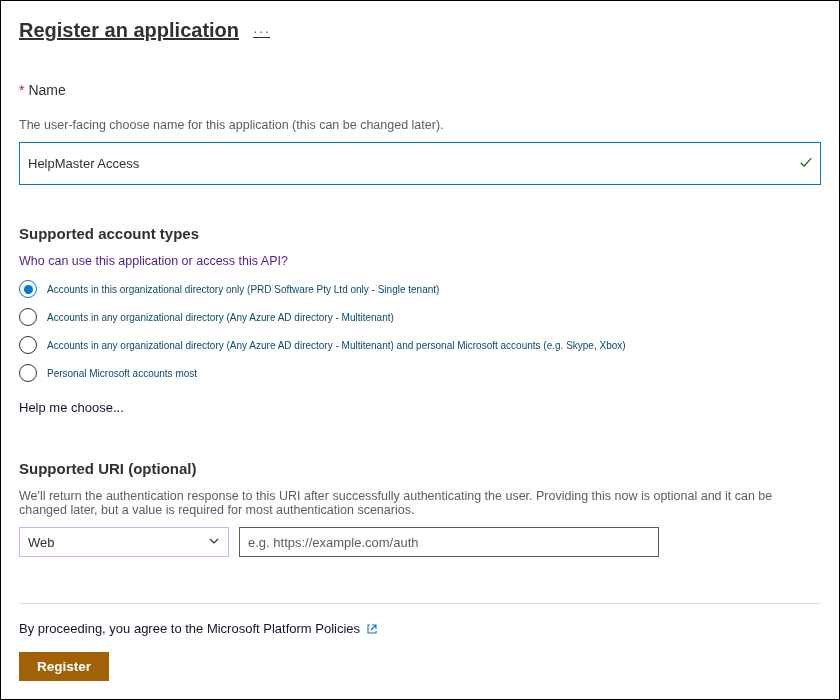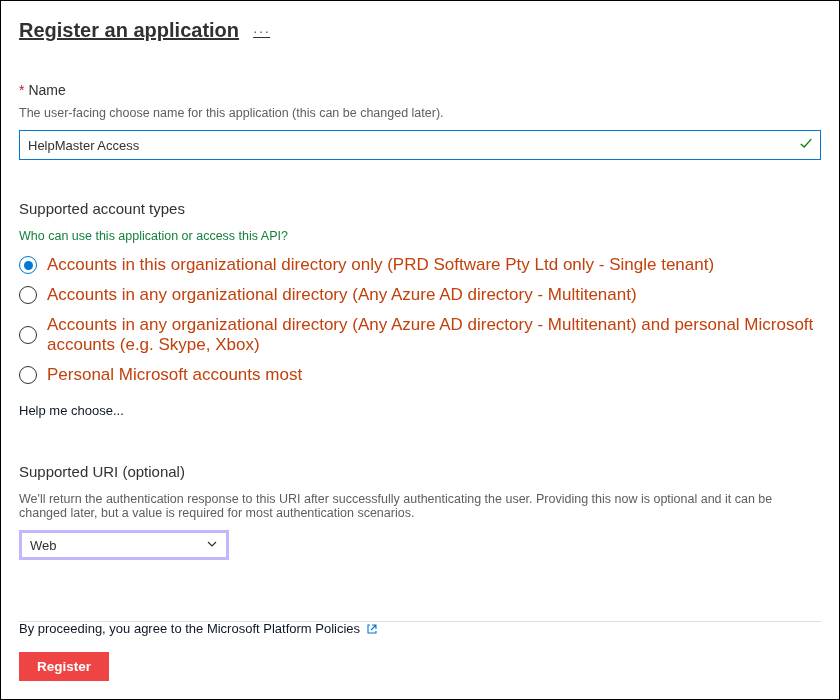--- a/index.html
+++ b/index.html
@@ -28,57 +28,57 @@
     }
     .more-icon {
       color: #605e5c;
       font-size: 14px;
       letter-spacing: 1px;
       cursor: pointer;
     }
     .section-label {
       font-size: 14px;
       color: #323130;
-      margin-bottom: 8px;
+      margin-bottom: 20px;
     }
     .req-star { color: #a4262c; margin-right: 4px; }
     .help-text {
       font-size: 12.5px;
       color: #605e5c;
       margin-bottom: 10px;
     }
     .input-wrap {
       position: relative;
       margin-bottom: 40px;
     }
     .text-input {
       width: 100%;
-      height: 30px;
+      height: 43px;
       border: 1.5px solid #0078d4;
       padding: 4px 30px 4px 8px;
       font-size: 13px;
       color: #323130;
       outline: none;
     }
     .check-icon {
       position: absolute;
       right: 8px;
       top: 50%;
       transform: translateY(-50%);
       color: #107c10;
     }
     .section-heading {
       font-size: 15px;
-      font-weight: 400;
+      font-weight: 700;
       color: #323130;
       margin-bottom: 12px;
     }
     .sub-help {
       font-size: 12.5px;
-      color: #15803d;
+      color: #4c1d95;
       margin-bottom: 12px;
     }
     .radio-group { margin-bottom: 18px; }
     .radio-row {
       display: flex;
       align-items: center;
       gap: 10px;
       margin-bottom: 10px;
       cursor: pointer;
     }
@@ -90,40 +90,40 @@
       align-items: center;
       justify-content: center;
       flex-shrink: 0;
     }
     .radio-outer.selected { border-color: #0078d4; }
     .radio-inner {
       width: 9px; height: 9px;
       border-radius: 50%;
       background: #0078d4;
     }
-    .radio-label { font-size: 17px; color: #c2410c; }
+    .radio-label { font-size: 10px; color: #0c4a6e; }
     .link {
       color: #0f172a;
       font-size: 13px;
       cursor: pointer;
       text-decoration: none;
       display: inline-flex;
       align-items: center;
       gap: 6px;
     }
     .redirect-section { margin-top: 45px; }
     .redirect-row {
       display: flex;
       gap: 10px;
       margin-top: 6px;
     }
     .select-box {
       width: 210px;
       height: 30px;
-      border: 3px solid #c4b5fd;
+      border: 1px solid #c4b5fd;
       padding: 4px 8px;
       font-size: 13px;
       display: flex;
       align-items: center;
       justify-content: space-between;
       cursor: pointer;
       background: #fff;
     }
     .chevron { font-size: 12px; color: #323130; }
     .uri-input {
@@ -133,32 +133,32 @@
       padding: 4px 8px;
       font-size: 13px;
       outline: none;
     }
     .uri-input::placeholder { color: #605e5c; }
     .footer {
       position: absolute;
       left: 18px;
       right: 18px;
       bottom: 18px;
-      padding-top: 0;
+      padding-top: 18px;
     }
     .footer-divider {
       border: none;
       border-top: 1px solid #e1dfdd;
       position: absolute;
       left: 0; right: 0; top: 0;
     }
     .policy-link { margin-bottom: 16px; display: inline-flex; }
     .ext-icon { width: 12px; height: 12px; }
     .register-btn {
-      background: #ef4444;
+      background: #a16207;
       color: #fff;
       border: none;
       padding: 7px 18px;
       font-size: 13.5px;
       font-weight: 600;
       cursor: pointer;
     }
   </style>
 </head>
 <body>
@@ -214,20 +214,21 @@
   <div class="help-text">We'll return the authentication response to this URI after successfully authenticating the user. Providing this now is optional and it can be changed later, but a value is required for most authentication scenarios.</div>
   <div class="redirect-row">
     <div class="select-box">
       <span>Web</span>
       <span class="chevron">
         <svg width="12" height="12" viewBox="0 0 12 12">
             <path fill="none" stroke="#323130" stroke-width="1.2" d="M2 4 L6 8 L10 4"></path>
           </svg>
       </span>
     </div>
+    <input class="uri-input" type="text" placeholder="e.g. https://example.com/auth" style="">
   </div>
 </div>
 
 <div class="footer">
   <hr class="footer-divider">
   <a class="link policy-link">
     <span>By proceeding, you agree to the Microsoft Platform Policies</span>
     <span class="ext-icon">
       <svg width="12" height="12" viewBox="0 0 12 12">
           <path fill="none" stroke="#0078d4" stroke-width="1.1" d="M4 2 H2 V10 H10 V8 M6 2 H10 V6 M10 2 L5 7"></path>

